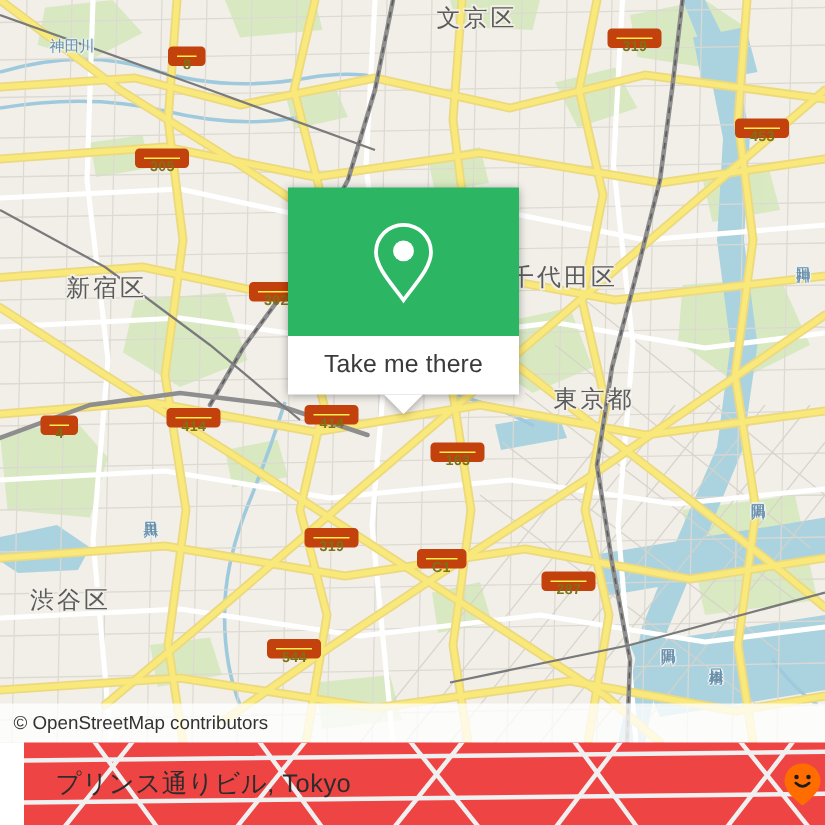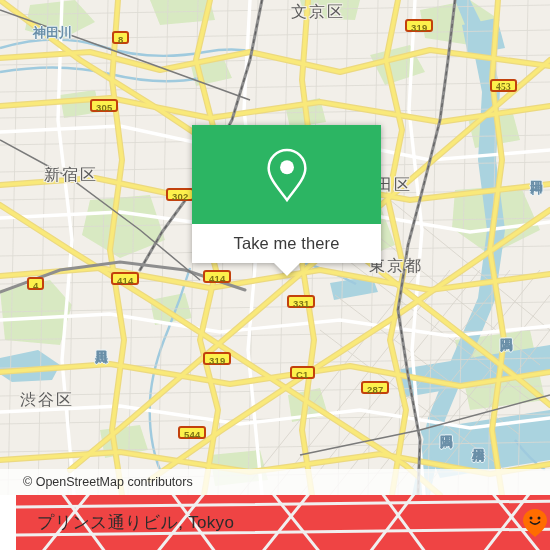--- a/index.html
+++ b/index.html
@@ -15,21 +15,21 @@
     position:absolute;left:0;top:0;width:550px;height:495px;
     background:#f2efe9;
     overflow:hidden;
   }
   .map-svg{position:absolute;left:0;top:0;width:550px;height:495px;}
 
   
   .shield{
     position:absolute;
     background:#fdf14c;
-    border:2px solid #c2410c;
+    border:6px solid #c2410c;
     border-radius:3px;
     color:#7c7216;
     font-size:9.5px;
     font-weight:bold;
     line-height:13px;
     height:13px;
     padding:0 4px;
     text-align:center;
     letter-spacing:.2px;
     box-sizing:border-box;
@@ -39,41 +39,40 @@
   .place{
     position:absolute;
     color:#5b5b5b;
     white-space:nowrap;
     text-shadow:
       1px 0 0 #f2efe9,-1px 0 0 #f2efe9,0 1px 0 #f2efe9,0 -1px 0 #f2efe9,
       1px 1px 0 #f2efe9,-1px -1px 0 #f2efe9,1px -1px 0 #f2efe9,-1px 1px 0 #f2efe9;
   }
   .place.big{font-size:16px;letter-spacing:2px;}
   .water-label{
-    position:absolute;color:#6a8fa8;font-size:13px;white-space:nowrap;
+    position:absolute;color:#6a8fa8;font-size:10px;white-space:nowrap;
     text-shadow:1px 0 0 #eaf3f7,-1px 0 0 #eaf3f7,0 1px 0 #eaf3f7,0 -1px 0 #eaf3f7;
-    font-weight:bold;
   }
   .vert{writing-mode:vertical-rl;}
 
   
   .osm-attrib{
     position:absolute;left:0;bottom:0;
     width:550px;height:26px;
     background:rgba(255,255,255,.78);
     color:#333;
     font-size:12.5px;
     line-height:26px;
-    padding-left:23px;
+    padding-left:9px;
     box-sizing:border-box;
   }
 
   
   .popup{
-    position:absolute;left:192px;top:125px;width:189px;
+    position:absolute;left:192px;top:125px;width:154px;
     filter:drop-shadow(0 1px 3px rgba(0,0,0,.34));
   }
   .popup-head{
     height:99px;
     background:#2cb563;
     display:flex;align-items:center;justify-content:center;
   }
   .popup-pin{width:46px;height:56px;display:block;}
   .popup-foot{
     background:#ffffff;height:39px;
@@ -251,43 +250,43 @@
         </g>
         <g stroke="#7a7a7a" stroke-width="1.5" fill="none">
           <path d="M0,10 L140,60 L250,100"></path>
           <path d="M0,140 L70,178 L140,230 L200,280"></path>
           <path d="M300,455 L420,430 L550,395"></path>
         </g>
       </g>
     </svg>
 
     <div class="place big" style="left:291px;top:2px;text-align:right;">文京区</div>
-    <div class="place big" style="left:44px;top:165px;">新宿区</div>
+    <div class="place big" style="left:44px;top:182px;">新宿区</div>
     <div class="place big" style="left:340px;top:175px;">千代田区</div>
     <div class="place big" style="left:369px;top:256px;">東京都</div>
     <div class="place big" style="left:20px;top:390px;">渋谷区</div>
 
     <div class="water-label" style="left:33px;top:24px;">神田川</div>
     <div class="water-label vert" style="left:497px;top:328px;">隅田川</div>
     <div class="water-label vert" style="left:437px;top:425px;">隅田川</div>
     <div class="water-label vert" style="left:527px;top:170px;">神田川</div>
     <div class="water-label vert" style="left:92px;top:340px;">目黒川</div>
     <div class="water-label vert" style="left:469px;top:438px;">日本橋川</div>
 
     <div class="shield" style="left:112px;top:31px;">8</div>
     <div class="shield" style="left:405px;top:19px;">319</div>
-    <div class="shield" style="left:490px;top:79px;font-family:Liberation Serif, serif;">453</div>
+    <div class="shield" style="left:490px;top:79px;">453</div>
     <div class="shield" style="left:90px;top:99px;">305</div>
     <div class="shield" style="left:166px;top:188px;">302</div>
     <div class="shield" style="left:27px;top:277px;">4</div>
     <div class="shield" style="left:111px;top:272px;">414</div>
     <div class="shield" style="left:203px;top:270px;">414</div>
-    <div class="shield" style="left:287px;top:295px;">331</div>
+    <div class="shield" style="left:287px;top:295px;">163</div>
     <div class="shield" style="left:203px;top:352px;">319</div>
-    <div class="shield" style="left:290px;top:366px;">C1</div>
+    <div class="shield" style="left:278px;top:366px;">C1</div>
     <div class="shield" style="left:361px;top:381px;">287</div>
     <div class="shield" style="left:178px;top:426px;">544</div>
 
     <div class="popup">
       <div class="popup-head">
         <svg class="popup-pin" viewBox="0 0 46 58">
           <path d="M23 3 C12.5 3 4 11.5 4 22 C4 33 16 45 23 55 C30 45 42 33 42 22 C42 11.5 33.5 3 23 3 Z" fill="none" stroke="#ffffff" stroke-width="2.6"></path>
           <circle cx="23" cy="21" r="7.2" fill="#ffffff"></circle>
         </svg>
       </div>

